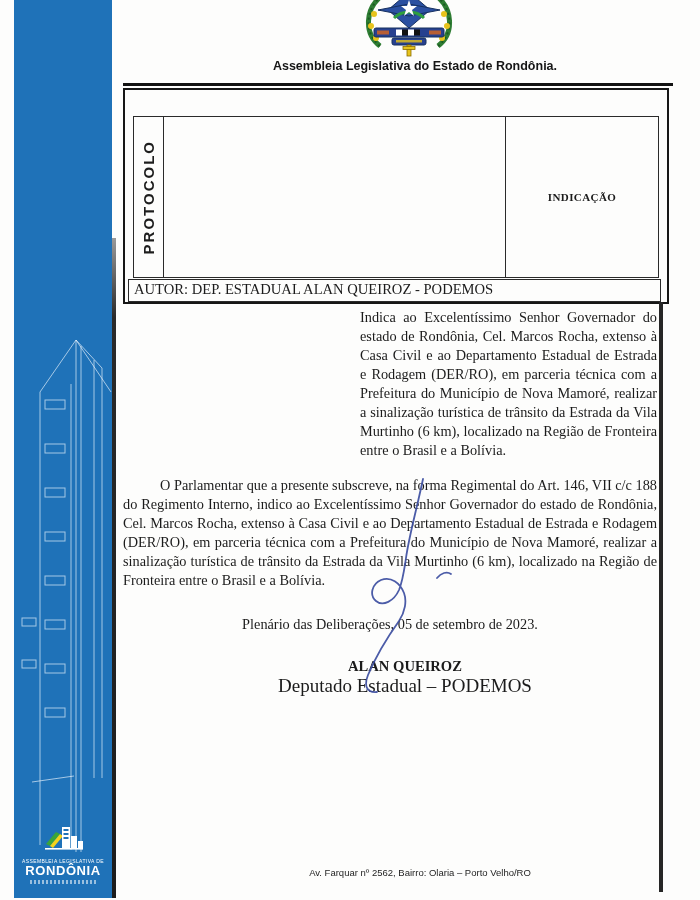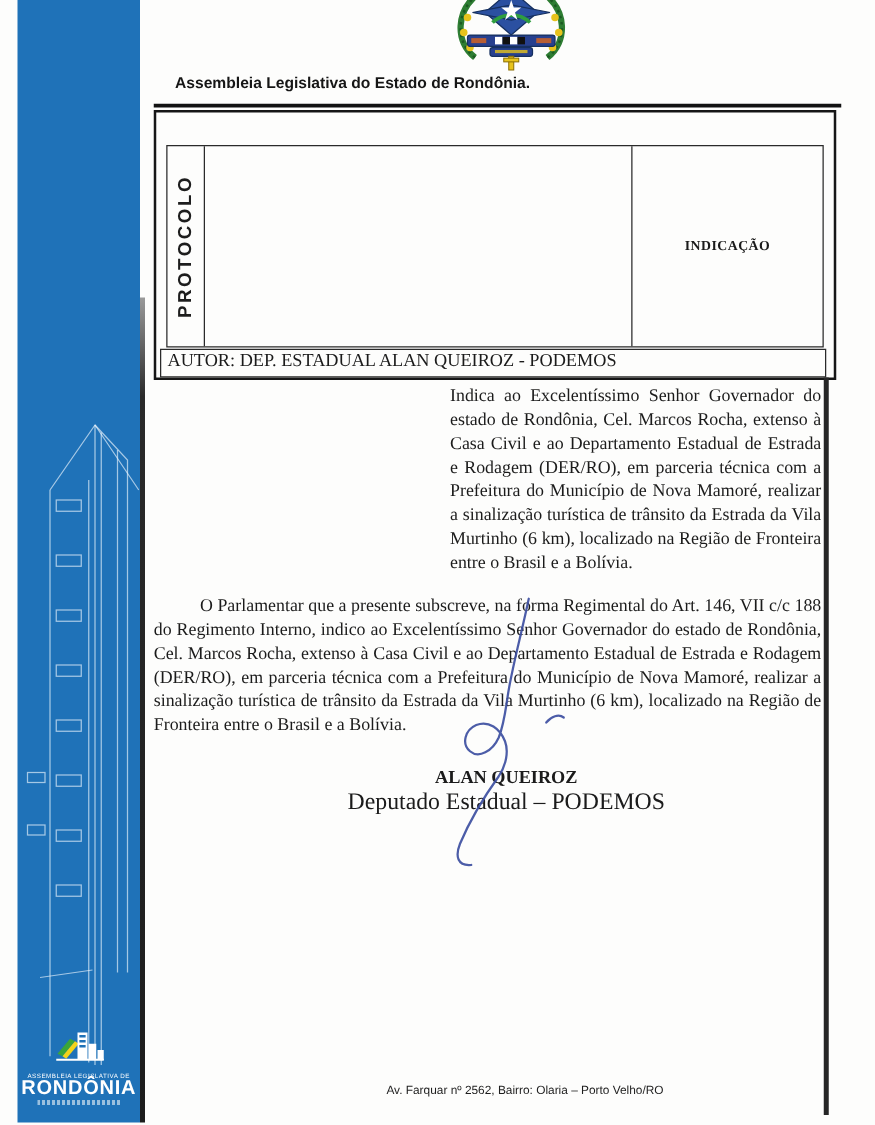--- a/index.html
+++ b/index.html
@@ -7,29 +7,29 @@
         font-family:"Liberation Serif","DejaVu Serif",serif;color:#1b1b1b;}
 
   
   .sidebar{position:absolute;left:14px;top:0;width:98px;height:898px;background:#1f72b8;}
   .sidebar-art{position:absolute;left:0;top:0;width:98px;height:898px;}
   .sidebar-shadow{position:absolute;left:112px;top:238px;width:4px;height:660px;
         background:linear-gradient(#9a9a9a,#2a2a2a 12%,#1c1c1c);}
   .sidebar-logo{position:absolute;left:0;bottom:14px;width:98px;text-align:center;
         font-family:"Liberation Sans","DejaVu Sans",sans-serif;color:#ffffff;}
   .logo-small{font-size:5px;letter-spacing:.4px;margin-top:2px;white-space:nowrap;}
-  .logo-main{font-size:16px;font-weight:bold;letter-spacing:.6px;line-height:14px;}
+  .logo-main{font-size:13px;font-weight:bold;letter-spacing:.6px;line-height:14px;}
   .logo-substrip{margin:2px auto 0;width:66px;height:4px;opacity:.55;
         background:repeating-linear-gradient(90deg,#ffffff 0 2px,transparent 2px 4px);}
 
   
   .coa{position:absolute;left:362px;top:-12px;width:94px;height:72px;}
 
   
-  .header-title{position:absolute;left:140px;right:10px;top:59px;
+  .header-title{position:absolute;left:140px;right:10px;top:59px;text-align:center;
         font-family:"Liberation Sans","DejaVu Sans",sans-serif;
         font-size:12.5px;font-weight:bold;color:#161616;}
 
   
   .box-topline{position:absolute;left:123px;top:83px;width:550px;height:2.5px;background:#121212;}
   .outer-box{position:absolute;left:123px;top:88px;width:542px;height:212px;
         border:2px solid #161616;background:#fdfdfc;}
   .inner-table{position:absolute;left:8px;top:26px;right:8px;height:160px;display:flex;
         border:1.6px solid #2a2a2a;}
   .cell{border-right:1.6px solid #2a2a2a;display:flex;align-items:center;justify-content:center;}
@@ -150,20 +150,21 @@
       </div>
       <div class="cell cell-blank"></div>
       <div class="cell cell-type">INDICAÇÃO</div>
     </div>
     <div class="author-row">AUTOR: DEP. ESTADUAL ALAN QUEIROZ - PODEMOS</div>
   </div>
 
   <div class="body-text">
     <p class="summary">Indica ao Excelentíssimo Senhor Governador do estado de Rondônia, Cel. Marcos Rocha, extenso à Casa Civil e ao Departamento Estadual de Estrada e Rodagem (DER/RO), em parceria técnica com a Prefeitura do Município de Nova Mamoré, realizar a sinalização turística de trânsito da Estrada da Vila Murtinho (6 km), localizado na Região de Fronteira entre o Brasil e a Bolívia.</p>
     <p class="main-par">O Parlamentar que a presente subscreve, na forma Regimental do Art. 146, VII c/c 188 do Regimento Interno, indico ao Excelentíssimo Senhor Governador do estado de Rondônia, Cel. Marcos Rocha, extenso à Casa Civil e ao Departamento Estadual de Estrada e Rodagem (DER/RO), em parceria técnica com a Prefeitura do Município de Nova Mamoré, realizar a sinalização turística de trânsito da Estrada da Vila Murtinho (6 km), localizado na Região de Fronteira entre o Brasil e a Bolívia.</p>
+    <p class="dateline">Plenário das Deliberações, 05 de setembro de 2023.</p>
     <div class="sig-block">
       <div class="sig-name">ALAN QUEIROZ</div>
       <div class="sig-title">Deputado Estadual – PODEMOS</div>
     </div>
   </div>
 
   <svg class="signature" viewBox="0 0 130 235" xmlns="http://www.w3.org/2000/svg">
     <g fill="none" stroke="#3d4fa1" stroke-width="1.8" stroke-linecap="round" opacity=".92">
       <path d="M83 11 C77 40, 69 68, 66 90 C64 103, 63 112, 59 122
                C54 133, 43 139, 36 133 C29 127, 32 116, 41 112

